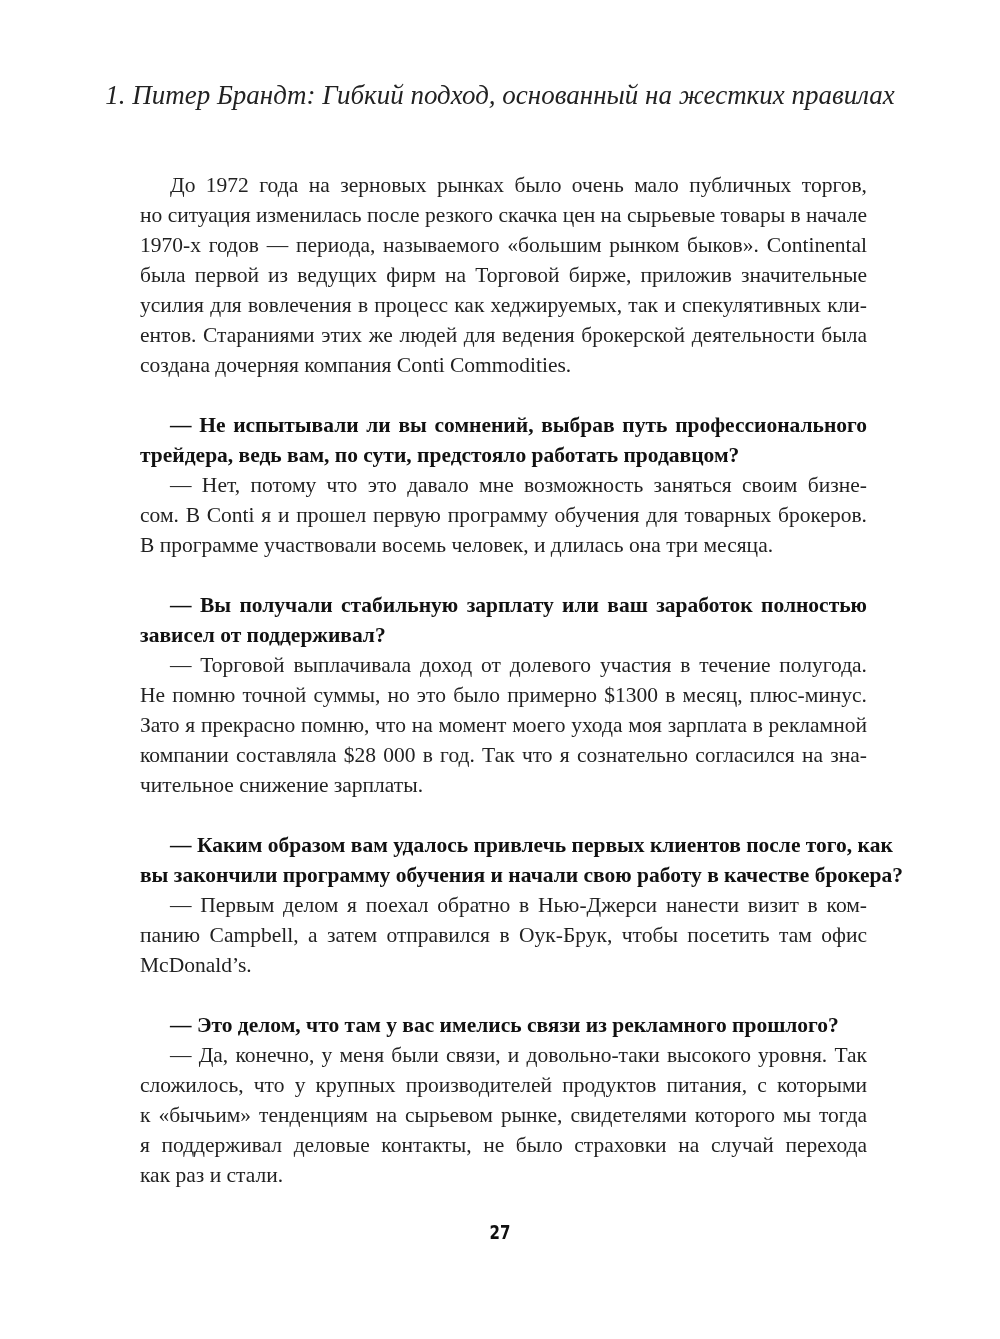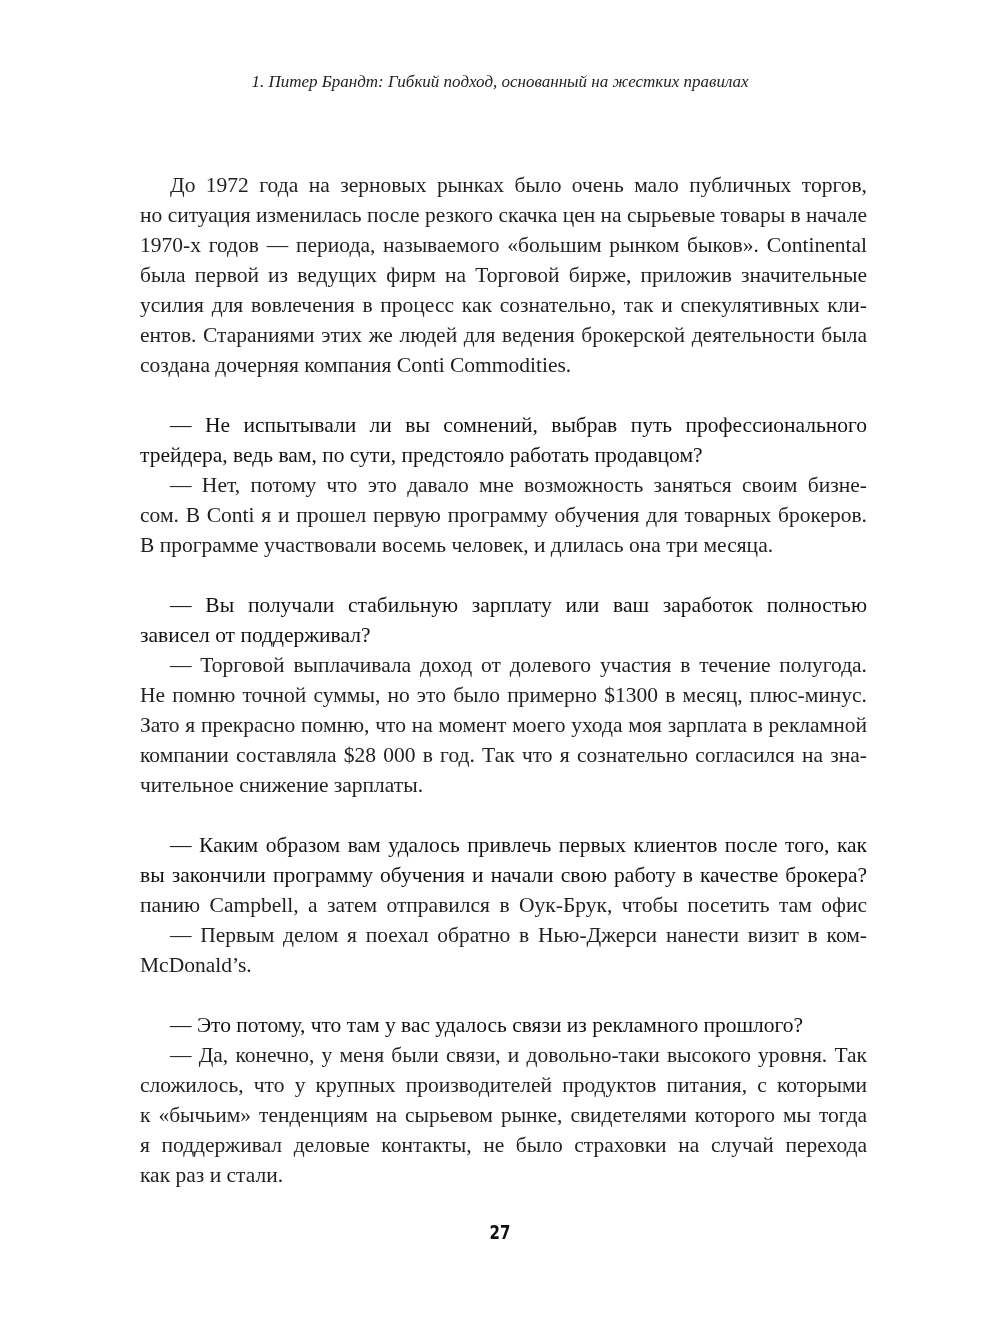--- a/index.html
+++ b/index.html
@@ -1,53 +1,53 @@
 <!DOCTYPE html>
 <html><head>
   <meta charset="utf-8">
   <style>
     html, body { margin: 0; padding: 0; background: #ffffff; }
     body { width: 1000px; height: 1339px; position: relative; overflow: hidden; color: #1a1a1a; }
     .header {
-      position: absolute; top: 72px; left: 0; width: 1000px; text-align: center;
+      position: absolute; top: 80px; left: 0; width: 1000px; text-align: center;
       font-family: "Liberation Serif", "DejaVu Serif", serif; font-style: italic;
-      font-size: 17px; color: #222;
+      font-size: 27px; color: #222;
     }
     .content {
       position: absolute; top: 170px; left: 140px; width: 727px;
       font-family: "Liberation Serif", "DejaVu Serif", serif; font-size: 21.5px;
       color: #222;
     }
     .line {
       display: block; height: 30px; line-height: 30px; white-space: nowrap;
       text-align: justify; text-align-last: justify; overflow: visible;
     }
     .line.last { text-align-last: left; }
     .line.indent { padding-left: 30px; }
-    .q .line { font-weight: normal; color: #111; }
+    .q .line { font-weight: bold; color: #111; }
     .gap { height: 30px; }
     .page-number {
       position: absolute; top: 1220px; left: 0; width: 1000px; text-align: center;
       font-family: "DejaVu Sans", sans-serif; font-weight: bold; font-size: 20px;
       transform: scaleX(0.75); color: #111;
     }
   </style>
 </head>
 <body>
 
 <div class="header">1. Питер Брандт: Гибкий подход, основанный на жестких правилах</div>
 
 <div class="content">
 
   <div class="para">
     <span class="line indent">До 1972 года на зерновых рынках было очень мало публичных торгов,</span>
     <span class="line">но ситуация изменилась после резкого скачка цен на сырьевые товары в начале</span>
     <span class="line">1970-х годов — периода, называемого «большим рынком быков». Continental</span>
     <span class="line">была первой из ведущих фирм на Торговой бирже, приложив значительные</span>
-    <span class="line">усилия для вовлечения в процесс как сознательно, так и спекулятивных кли-</span>
+    <span class="line">усилия для вовлечения в процесс как хеджируемых, так и спекулятивных кли-</span>
     <span class="line">ентов. Стараниями этих же людей для ведения брокерской деятельности была</span>
     <span class="line last">создана дочерняя компания Conti Commodities.</span>
   </div>
 
   <div class="gap"></div>
 
   <div class="q">
     <span class="line indent">— Не испытывали ли вы сомнений, выбрав путь профессионального</span>
     <span class="line last">трейдера, ведь вам, по сути, предстояло работать продавцом?</span>
   </div>
@@ -71,29 +71,29 @@
     <span class="line last">чительное снижение зарплаты.</span>
   </div>
 
   <div class="gap"></div>
 
   <div class="q">
     <span class="line indent">— Каким образом вам удалось привлечь первых клиентов после того, как</span>
     <span class="line">вы закончили программу обучения и начали свою работу в качестве брокера?</span>
   </div>
   <div class="a">
+    <span class="line indent">— Первым делом я поехал обратно в Нью-Джерси нанести визит в ком-</span>
     <span class="line">панию Campbell, а затем отправился в Оук-Брук, чтобы посетить там офис</span>
-    <span class="line indent">— Первым делом я поехал обратно в Нью-Джерси нанести визит в ком-</span>
     <span class="line last">McDonald’s.</span>
   </div>
 
   <div class="gap"></div>
 
   <div class="q">
-    <span class="line indent last">— Это потому, что там у вас удалось связи из рекламного прошлого?</span>
+    <span class="line indent last">— Это делом, что там у вас имелись связи из рекламного прошлого?</span>
   </div>
   <div class="a">
     <span class="line indent">— Да, конечно, у меня были связи, и довольно-таки высокого уровня. Так</span>
     <span class="line">сложилось, что у крупных производителей продуктов питания, с которыми</span>
     <span class="line">к «бычьим» тенденциям на сырьевом рынке, свидетелями которого мы тогда</span>
     <span class="line">я поддерживал деловые контакты, не было страховки на случай перехода</span>
     <span class="line last">как раз и стали.</span>
   </div>
 
 </div>

